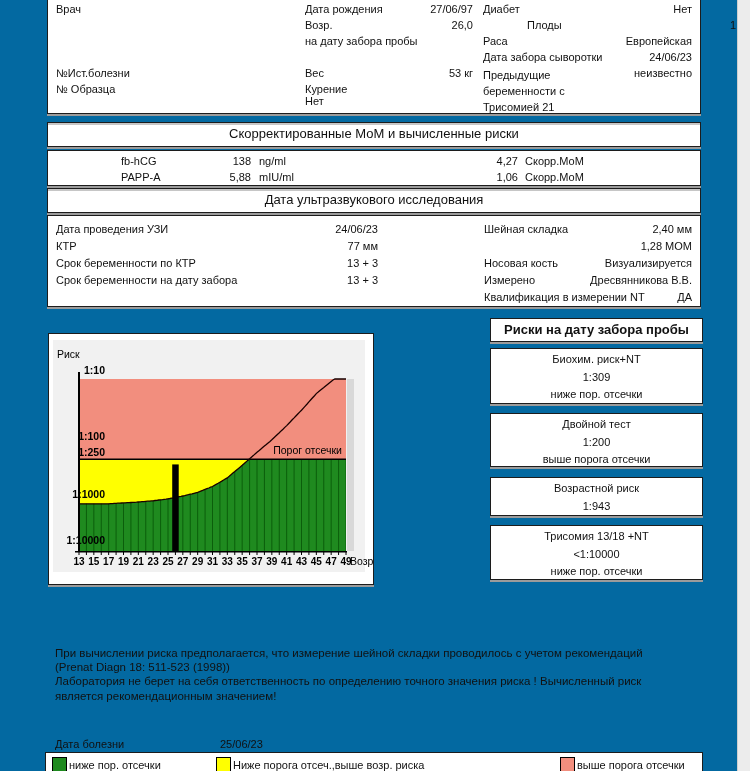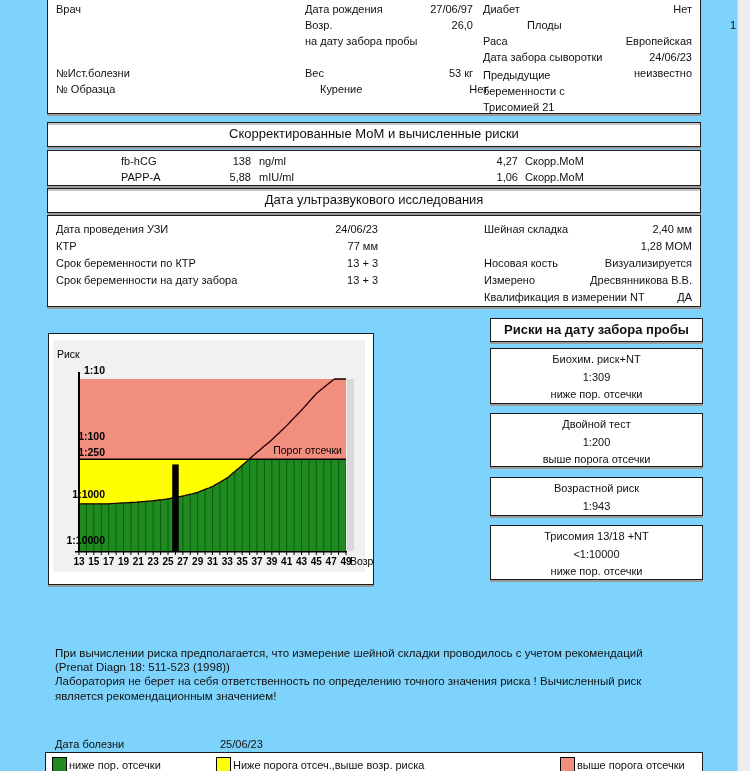--- a/index.html
+++ b/index.html
@@ -1,16 +1,16 @@
 <!DOCTYPE html>
 <html><head>
 <meta charset="utf-8">
 <style>
   html,body{margin:0;padding:0;background:#fff;}
-  .page{position:relative;width:750px;height:771px;background:#7dd3fc;overflow:hidden;
+  .page{position:relative;width:750px;height:771px;background:#0369a1;overflow:hidden;
         font-family:"Liberation Sans",sans-serif;font-size:11px;color:#111;}
   .panel{position:absolute;background:#fff;border:1px solid #1c1c1c;
          box-shadow:0 2px 0 #9b9b9b;}
   .band{position:absolute;background:#fff;border:1px solid #1c1c1c;
         box-shadow:0 2px 0 #9b9b9b, inset 0 2px 0 #c6c6c6;
         text-align:center;font-size:13px;padding-top:3px;height:20px;}
   .cell{position:absolute;white-space:nowrap;}
   .kv{position:absolute;display:flex;justify-content:space-between;white-space:nowrap;}
   .r{text-align:right;}
   .riskhdr{position:absolute;border:1px solid #1c1c1c;box-shadow:0 2px 0 #9b9b9b;
@@ -48,21 +48,21 @@
       <span>26,0</span>
     </div>
     <div class="kv" style="left:257px;top:42px;width:168px;">
       <span>на дату забора пробы</span>
       <span></span>
     </div>
     <div class="kv" style="left:257px;top:74px;width:168px;">
       <span>Вес</span>
       <span>53  кг</span>
     </div>
-    <div class="kv" style="left:272px;top:90px;width:168px;">
+    <div class="kv" style="left:257px;top:90px;width:168px;flex-direction:column;">
       <span>Курение</span>
       <span>Нет</span>
     </div>
 
     <div class="kv" style="left:435px;top:10px;width:209px;">
       <span>Диабет</span>
       <span>Нет</span>
     </div>
     <div class="kv" style="left:435px;top:26px;width:209px;padding-left:44px;">
       <span>Плоды</span>

